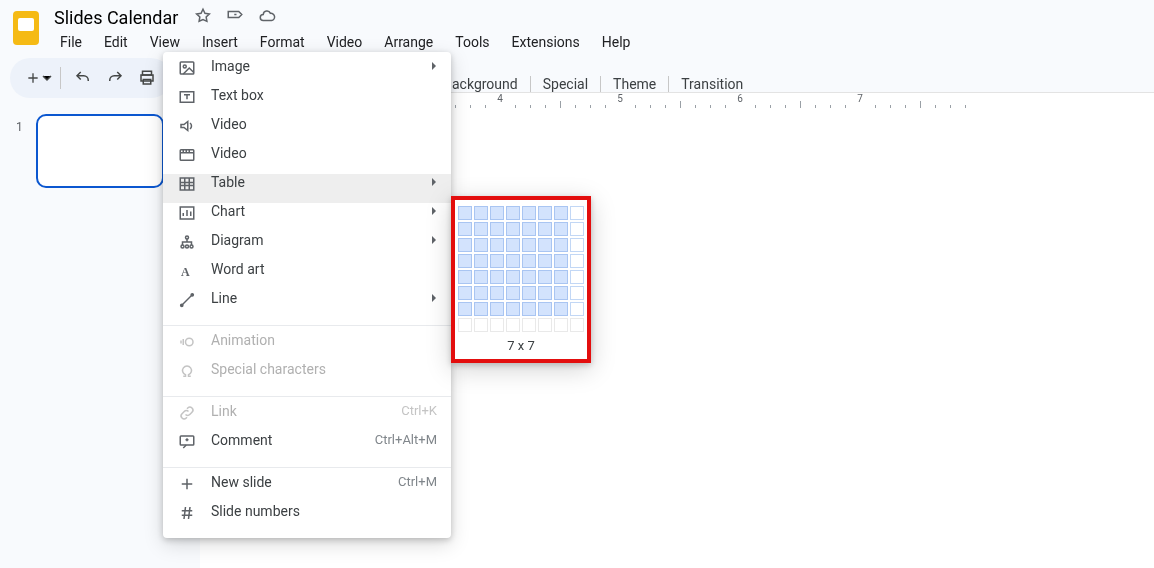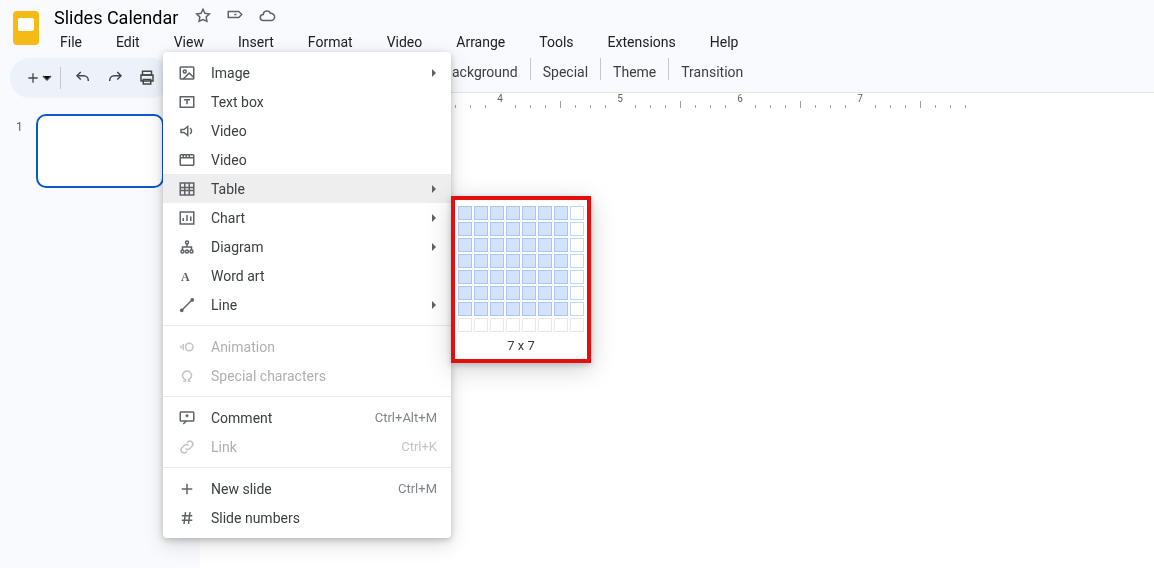--- a/index.html
+++ b/index.html
@@ -63,21 +63,21 @@
     display: flex;
     align-items: center;
     gap: 14px;
     margin-left: 14px;
     color: #5f6368;
   }
   .title-icons svg { width: 18px; height: 18px; }
   
   .menubar {
     display: flex;
-    gap: 18px;
+    gap: 6px;
     margin-top: 2px;
   }
   .menu-item {
     padding: 4px 8px;
     border-radius: 4px;
     cursor: default;
     font-size: 14px;
     color: #202124;
   }
   
@@ -113,21 +113,21 @@
     align-items: center;
   }
   .tool-plus svg:last-child { width:10px; height:10px; margin-left:1px;}
   
   .slide-toolbar {
     position: absolute;
     top: 58px;
     left: 170px;
     height: 40px;
     display: flex;
-    align-items: flex-start;
+    align-items: flex-end;
   }
   .slide-tool-btn {
     padding: 6px 12px;
     color: #3c4043;
     font-size: 14px;
   }
   .slide-tool-sep {
     width: 1px;
     height: 22px;
     background: #c7c7c7;
@@ -205,21 +205,21 @@
     left: 163px;
     width: 288px;
     background: #fff;
     border-radius: 4px;
     box-shadow: 0 2px 6px rgba(0,0,0,.2), 0 6px 20px rgba(0,0,0,.15);
     padding: 6px 0;
     z-index: 10;
   }
   .dd-item {
     display: flex;
-    align-items: center;
+    align-items: flex-start;
     height: 29px;
     padding: 0 14px;
     color: #3c4043;
     font-size: 14px;
     position: relative;
   }
   .dd-item.hover { background: #eeeeee; }
   .dd-item.disabled { color: #b0b0b0; }
   .dd-item .dd-icon {
     width: 20px;
@@ -549,41 +549,41 @@
     </div>
     <div class="dd-item disabled">
       <span class="dd-icon">
         <svg width="18" height="18" viewBox="0 0 24 24" fill="none" stroke="currentColor" stroke-width="2">
           <path d="M7 19h3v-2a6 6 0 114 0v2h3"></path>
         </svg>
       </span>
       <span>Special characters</span>
     </div>
     <div class="dd-sep"></div>
+    <div class="dd-item disabled">
+      <span class="dd-icon">
+        <svg width="18" height="18" viewBox="0 0 24 24" fill="none" stroke="currentColor" stroke-width="2">
+          <path d="M10 14a4 4 0 005.66 0l3-3a4 4 0 00-5.66-5.66l-1 1"></path>
+          <path d="M14 10a4 4 0 00-5.66 0l-3 3a4 4 0 005.66 5.66l1-1"></path>
+        </svg>
+      </span>
+      <span>Link</span>
+      <span class="dd-short">Ctrl+K</span>
+    </div>
     <div class="dd-item">
       <span class="dd-icon">
         <svg width="18" height="18" viewBox="0 0 24 24" fill="none" stroke="currentColor" stroke-width="2">
           <rect x="3" y="4" width="18" height="12" rx="1"></rect>
           <path d="M7 20l4-4"></path>
           <path d="M12 9v0M12 7v4M10 9h4" stroke-width="2"></path>
         </svg>
       </span>
       <span>Comment</span>
       <span class="dd-short">Ctrl+Alt+M</span>
     </div>
-    <div class="dd-item disabled">
-      <span class="dd-icon">
-        <svg width="18" height="18" viewBox="0 0 24 24" fill="none" stroke="currentColor" stroke-width="2">
-          <path d="M10 14a4 4 0 005.66 0l3-3a4 4 0 00-5.66-5.66l-1 1"></path>
-          <path d="M14 10a4 4 0 00-5.66 0l-3 3a4 4 0 005.66 5.66l1-1"></path>
-        </svg>
-      </span>
-      <span>Link</span>
-      <span class="dd-short">Ctrl+K</span>
-    </div>
     <div class="dd-sep"></div>
     <div class="dd-item">
       <span class="dd-icon">
         <svg width="18" height="18" viewBox="0 0 24 24" fill="none" stroke="currentColor" stroke-width="2">
           <path d="M12 5v14M5 12h14"></path>
         </svg>
       </span>
       <span>New slide</span>
       <span class="dd-short">Ctrl+M</span>
     </div>

